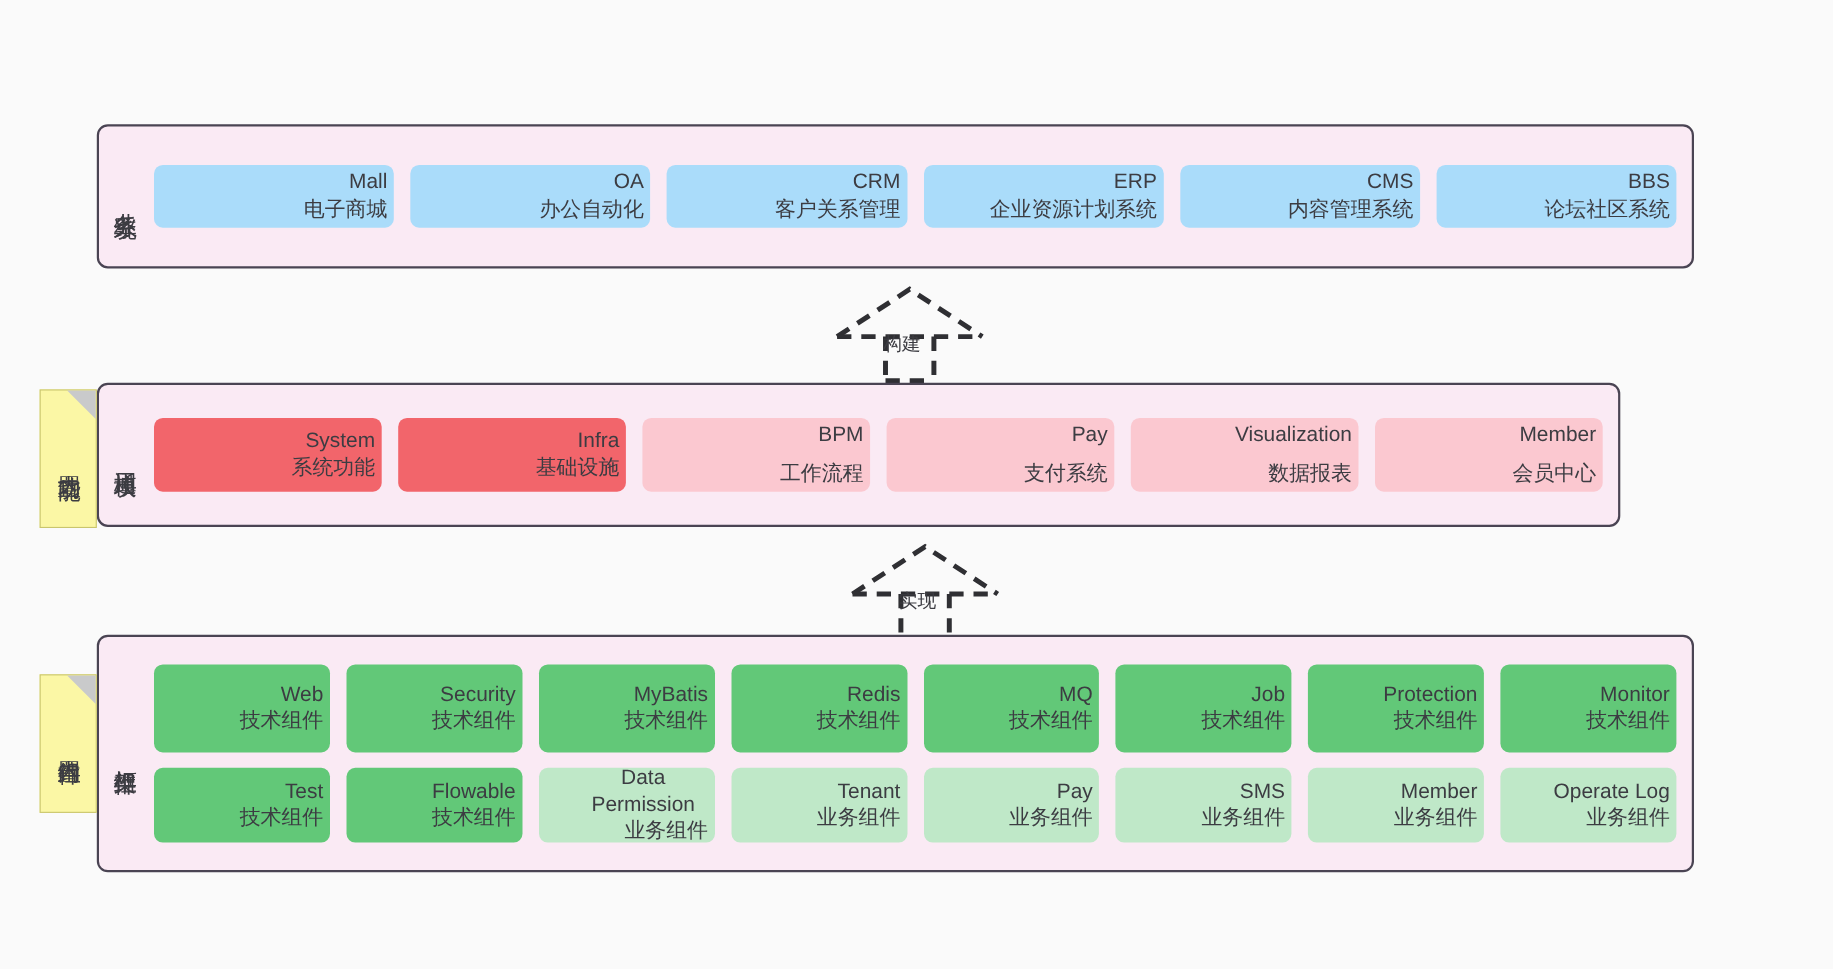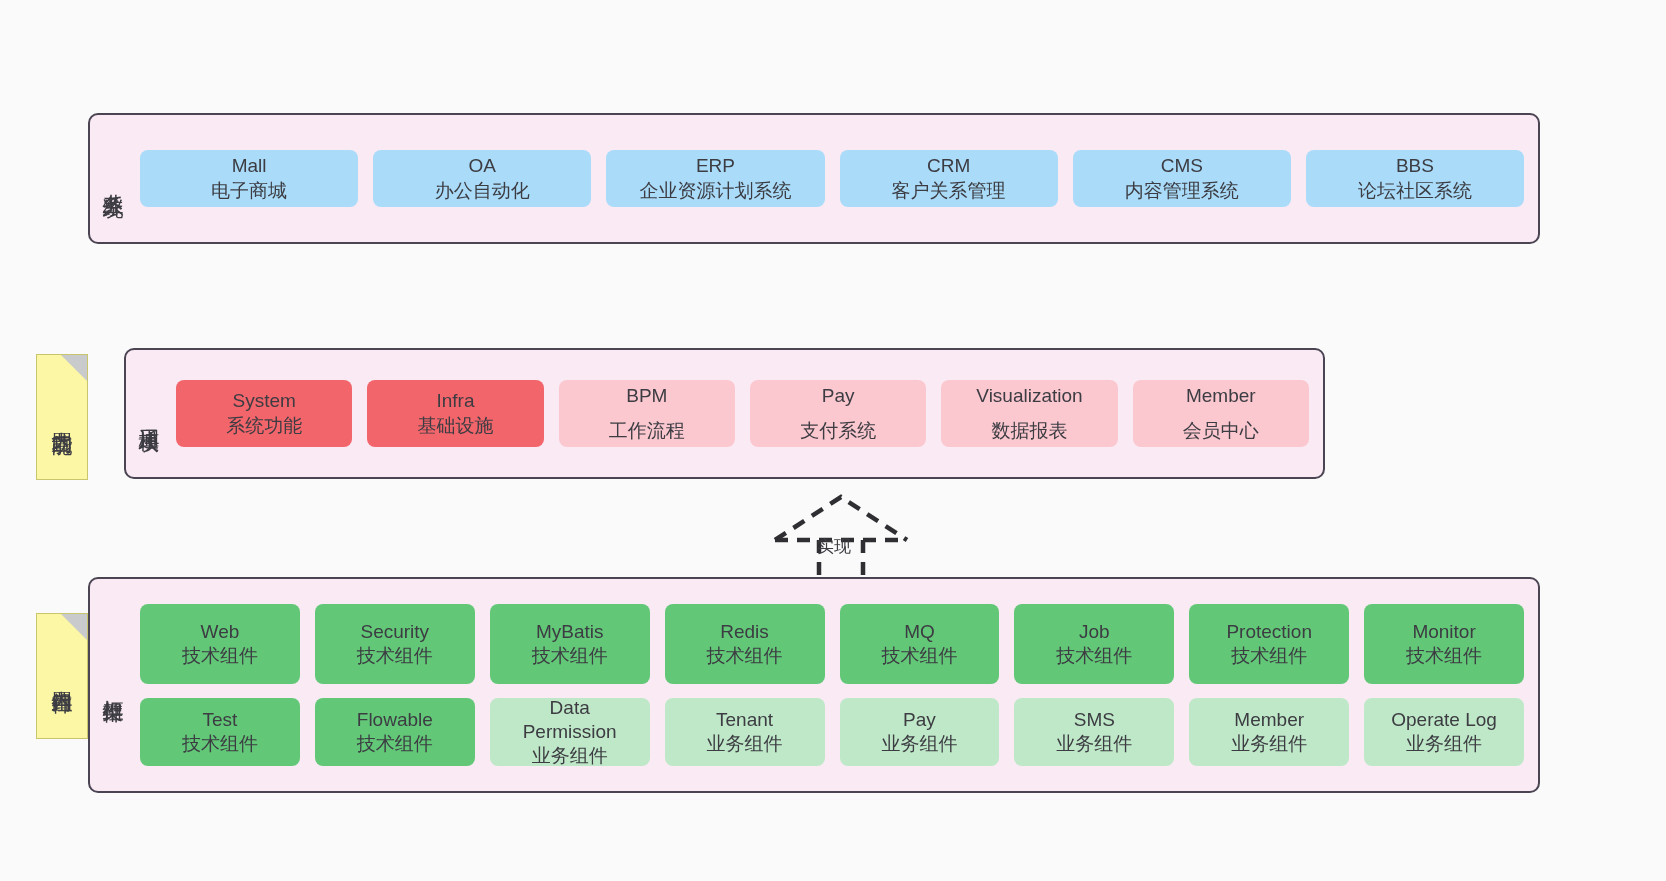--- a/index.html
+++ b/index.html
@@ -60,21 +60,21 @@
     gap: 15px;
     align-items: stretch;
   }
 
   
   .card {
     flex: 1 1 0;
     border-radius: 8px;
     display: flex;
     flex-direction: column;
-    align-items: center;
+    align-items: flex-end;
     justify-content: center;
     text-align: center;
     font-size: 19px;
     line-height: 1.28;
     color: #3c3c42;
     box-sizing: border-box;
     padding: 4px 6px;
   }
   .card .en { display: block; }
   .card .cn { display: block; }
@@ -132,41 +132,53 @@
       <div class="row">
         <div class="card blue">
           <span class="en">Mall</span>
           <span class="cn">电子商城</span>
         </div>
         <div class="card blue">
           <span class="en">OA</span>
           <span class="cn">办公自动化</span>
         </div>
         <div class="card blue">
+          <span class="en">CRM</span>
+          <span class="cn">客户关系管理</span>
+        </div>
+        <div class="card blue">
           <span class="en">ERP</span>
           <span class="cn">企业资源计划系统</span>
         </div>
         <div class="card blue">
-          <span class="en">CRM</span>
-          <span class="cn">客户关系管理</span>
-        </div>
-        <div class="card blue">
           <span class="en">CMS</span>
           <span class="cn">内容管理系统</span>
         </div>
         <div class="card blue">
           <span class="en">BBS</span>
           <span class="cn">论坛社区系统</span>
         </div>
       </div>
     </div>
   </div>
 
-
-  <div class="layer" id="layer2" style="left:88px; top:348px; width:1201px; height:131px;margin-left:36px;">
+  <div class="connector" style="left:756px; top:258px; width:145px; height:90px;">
+    <svg width="145" height="90" viewBox="0 0 145 90" fill="none">
+
+      <path d="M 5 48 L 71 5 L 137 48" stroke="#2f2f33" stroke-width="4.5" stroke-dasharray="13 9" fill="none" stroke-linecap="butt"></path>
+      <path d="M 5 48 L 137 48" stroke="#2f2f33" stroke-width="4.5" stroke-dasharray="13 9" fill="none"></path>
+
+      <path d="M 49 48 L 49 88" stroke="#2f2f33" stroke-width="4.5" stroke-dasharray="13 9" fill="none"></path>
+      <path d="M 93 48 L 93 88" stroke="#2f2f33" stroke-width="4.5" stroke-dasharray="13 9" fill="none"></path>
+      <path d="M 49 88 L 93 88" stroke="#2f2f33" stroke-width="4.5" stroke-dasharray="13 9" fill="none"></path>
+    </svg>
+    <span class="conn-label" style="left:47px; top:43px;">构建</span>
+  </div>
+
+  <div class="layer" id="layer2" style="left:88px; top:348px; width:1385px; height:131px;">
     <div class="layer-title">通用模块</div>
     <div class="layer-body">
       <div class="row">
         <div class="card red">
           <span class="en">System</span>
           <span class="cn">系统功能</span>
         </div>
         <div class="card red">
           <span class="en">Infra</span>
           <span class="cn">基础设施</span>

